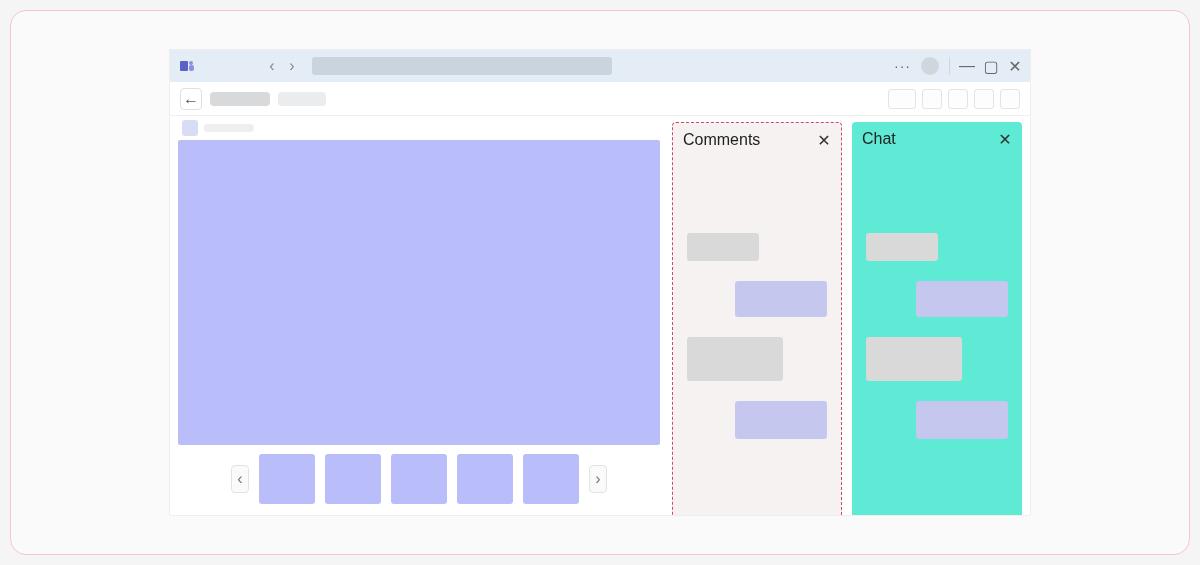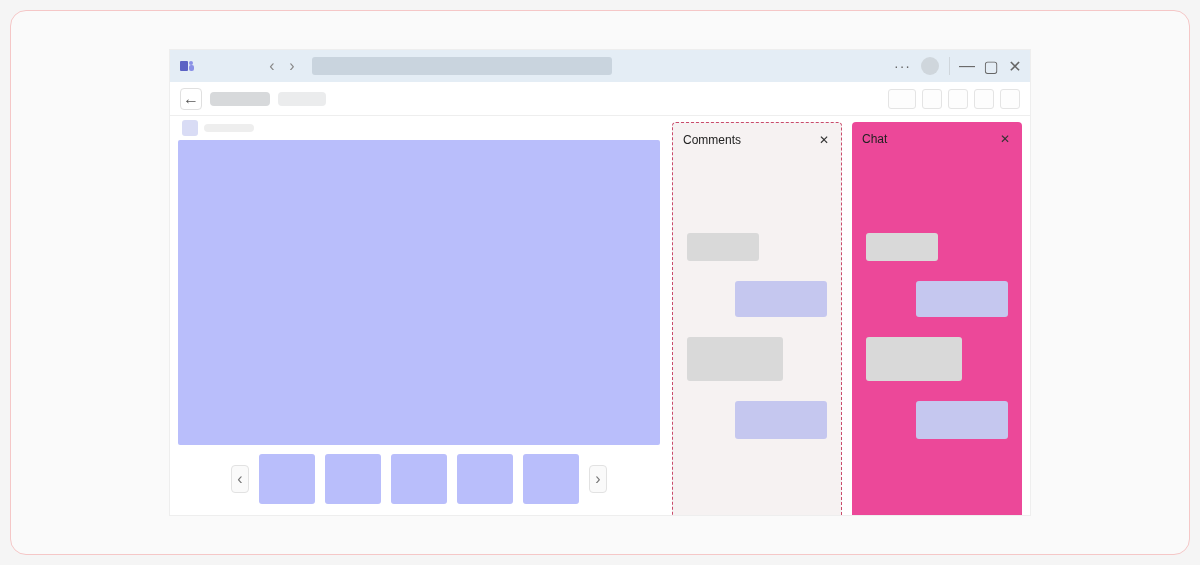--- a/index.html
+++ b/index.html
@@ -121,24 +121,24 @@
   .panels {
     display:flex; gap:10px; padding:6px 8px 8px 4px;
   }
   .panel {
     width:170px; height:398px;
     border:1.5px dashed #c94b6b;
     border-radius:4px;
     background:#f6f2f2;
     display:flex; flex-direction:column;
   }
-  .panel.chat { border:none; background:#ec4899; }
+  .panel.chat { border:none; background:#5eead4; }
   .panel-head {
     height:34px; display:flex; align-items:center; padding:0 10px;
-    font-size:12px; color:#222;
+    font-size:16px; color:#222;
   }
   .panel-close {
     margin-left:auto; width:14px;height:14px;color:#333;cursor:pointer;
     display:flex;align-items:center;justify-content:center;
   }
   .panel-body {
     flex:1; padding:10px 14px 14px; display:flex; flex-direction:column;
     gap:20px; justify-content:center;
   }
   .msg {

